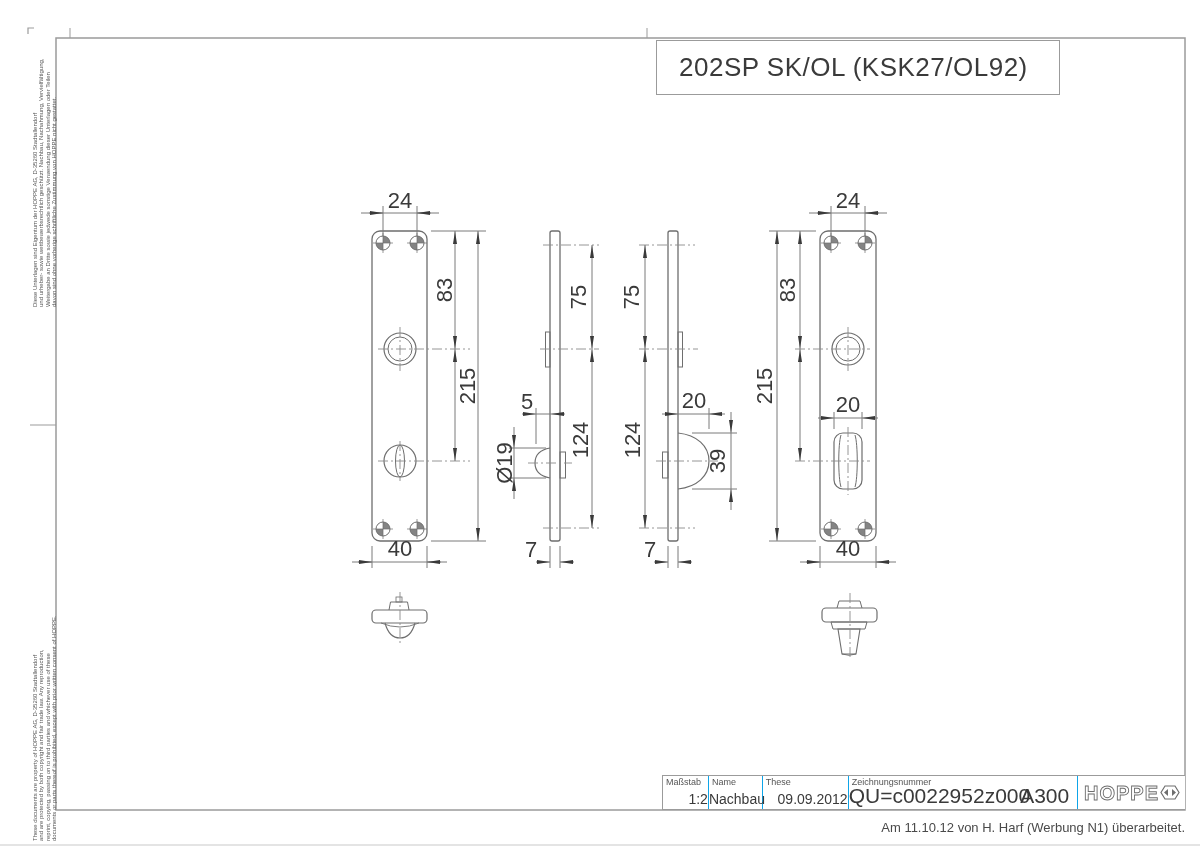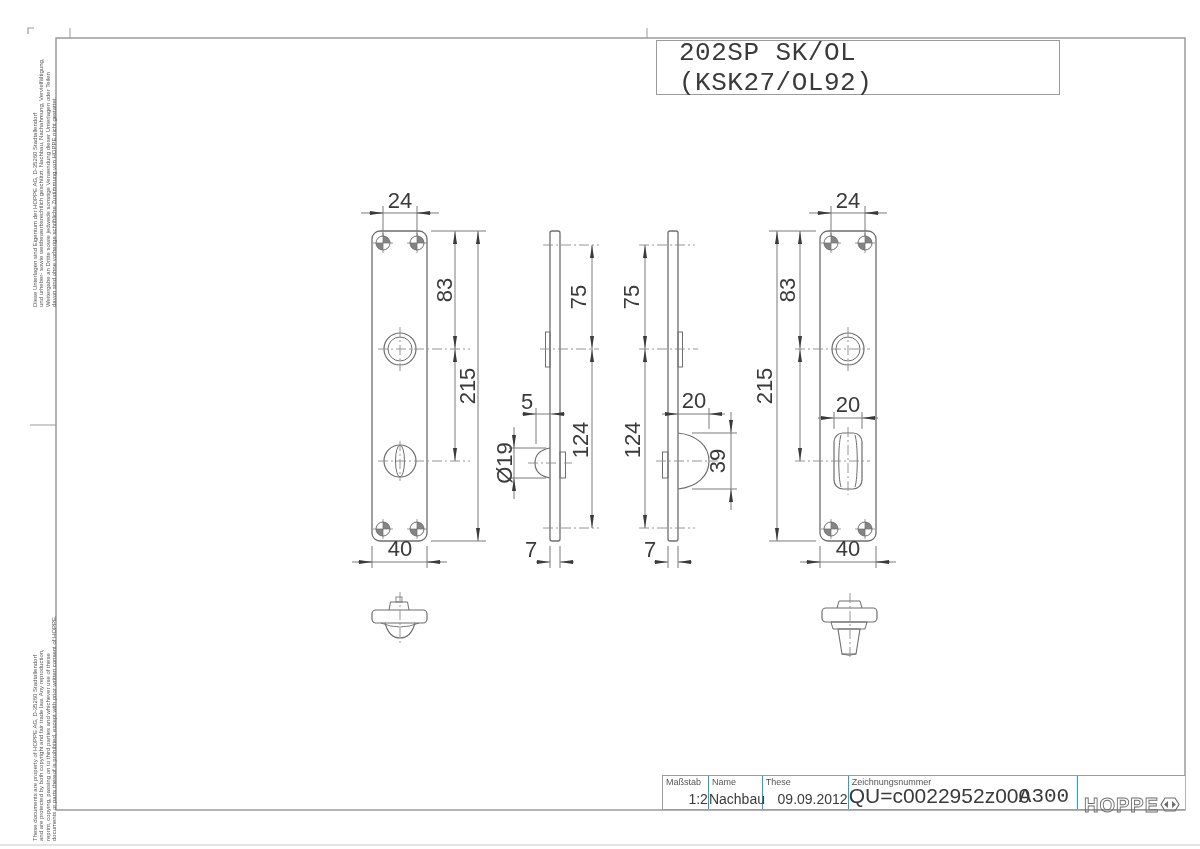--- a/index.html
+++ b/index.html
@@ -2,32 +2,32 @@
 <html><head>
 <meta charset="utf-8">
 <style>
   html,body{margin:0;padding:0;background:#e8e8e8;}
   #page{position:relative;width:1200px;height:849px;background:#ffffff;overflow:hidden;
         font-family:"Liberation Sans",sans-serif;}
   svg text{font-family:"Liberation Sans",sans-serif;}
   .dimtxt{font-size:22px;fill:#3a3a3a;}
   .titlebox{position:absolute;left:656px;top:40px;width:404px;height:55px;
             border:1.5px solid #9b9b9b;background:#fff;box-sizing:border-box;
-            display:flex;align-items:center;font-family:Liberation Mono, monospace;}
+            display:flex;align-items:center;}
   .titlebox span{font-size:26px;color:#3a3a3a;padding-left:22px;letter-spacing:0.5px;}
   .rot{position:absolute;transform:rotate(-90deg);transform-origin:0 0;
        font-size:6px;line-height:6.4px;color:#555;white-space:nowrap;}
   .tblock{position:absolute;left:662px;top:775px;width:523px;height:35px;
           box-sizing:border-box;display:flex;border:1px solid #9b9b9b;border-right:none;background:#fff;}
   .cell{position:relative;box-sizing:border-box;border-right:1px solid #0ea5e9;height:100%;}
   .cell .lab{position:absolute;left:3px;top:1px;font-size:9px;color:#555;}
   .cell .val{position:absolute;left:0;right:0;bottom:2px;text-align:right;
              font-size:14px;color:#3a3a3a;}
   .cell.num .val{font-size:21px;bottom:1px;right:72px;}
-  .cell.num .fmt{position:absolute;right:8px;bottom:1px;font-size:21px;color:#3a3a3a;font-family:Liberation Mono, monospace;}
+  .cell.num .fmt{position:absolute;right:8px;bottom:1px;font-size:21px;color:#3a3a3a;}
   .rev{position:absolute;right:15px;top:820px;width:600px;text-align:right;
        font-size:13px;color:#4a4a4a;}
 </style>
 </head>
 <body>
 
 <div id="page">
 
 <svg width="1200" height="849" viewBox="0 0 1200 849">
   <defs>
@@ -263,26 +263,27 @@
   </div>
   <div class="cell" style="width:86px;">
     <div class="lab">These</div>
     <div class="val">09.09.2012</div>
   </div>
   <div class="cell num" style="width:230px;">
     <div class="lab">Zeichnungsnummer</div>
     <div class="val">QU=c0022952z000</div>
     <div class="fmt">A300</div>
   </div>
-  <div class="cell" style="width:107px;border-right:none;margin-top:12px;">
+  <div class="cell" style="width:107px;border-right:none;">
     <svg width="105" height="33" viewBox="0 0 105 33">
       <text x="6" y="24" font-size="20" font-weight="bold" letter-spacing="1" fill="none" stroke="#6e6e6e" stroke-width="0.9">HOPPE</text>
       <g>
         <polygon points="87,10 97,10 101,16.5 97,23 87,23 83,16.5" fill="none" stroke="#6e6e6e" stroke-width="1.2"></polygon>
         <path d="M86,16.5 L90,13 V20 Z M98,16.5 L94,13 V20 Z" fill="#6e6e6e"></path>
       </g>
     </svg>
   </div>
 </div>
 
 
+<div class="rev">Am 11.10.12 von H. Harf (Werbung N1) überarbeitet.</div>
 
 </div>
 
 </body></html>

